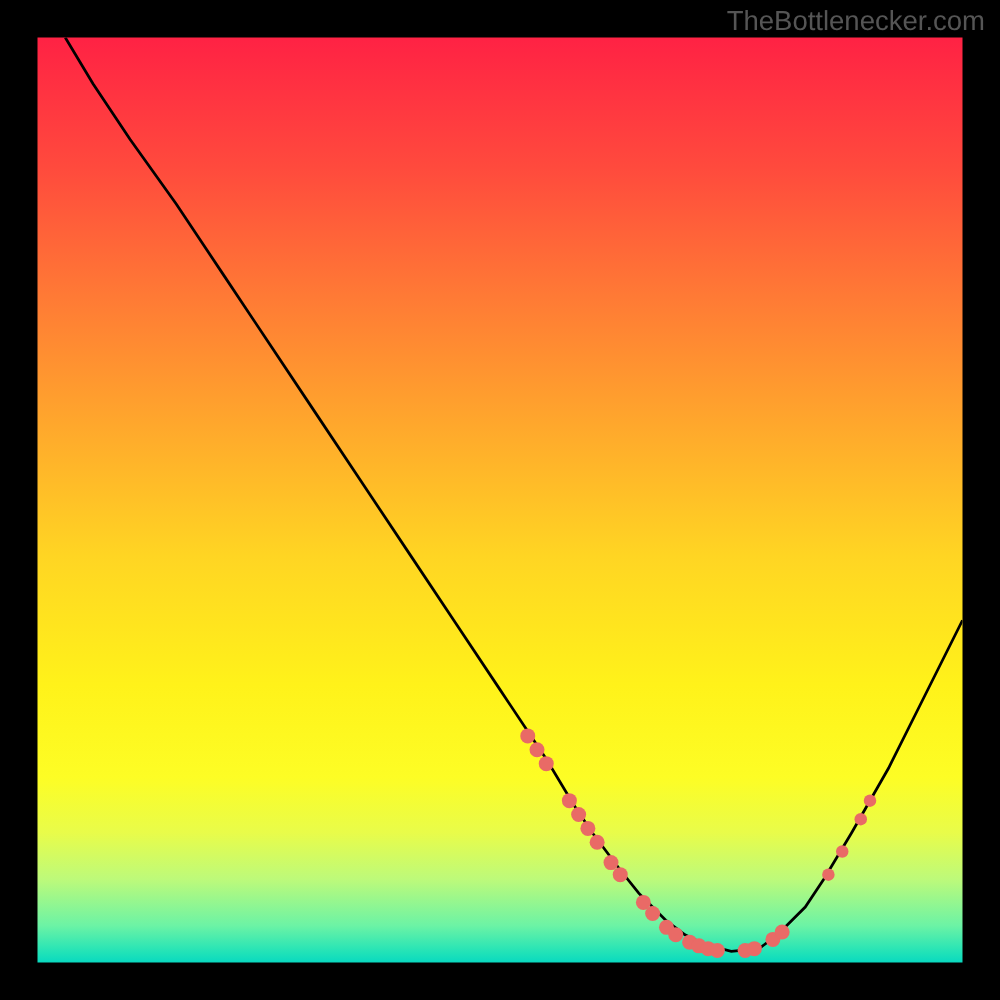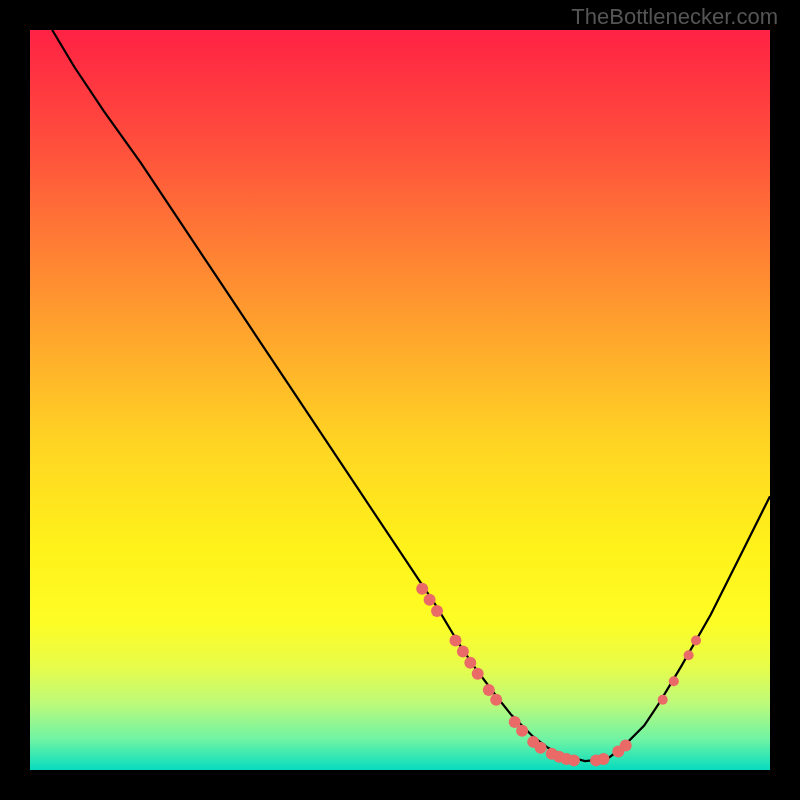--- a/index.html
+++ b/index.html
@@ -8,21 +8,21 @@
     width: 800px;
     height: 800px;
     background: #000;
     position: relative;
     font-family: Arial, Helvetica, sans-serif;
     overflow: hidden;
   }
   .watermark {
     position: absolute;
     top: 4px;
-    right: 22px;
+    right: 12px;
     color: #555;
     font-size: 22px;
     font-weight: 500;
     z-index: 10;
   }
   .plot-frame {
     position: absolute;
     left: 30px;
     top: 30px;
     width: 740px;

